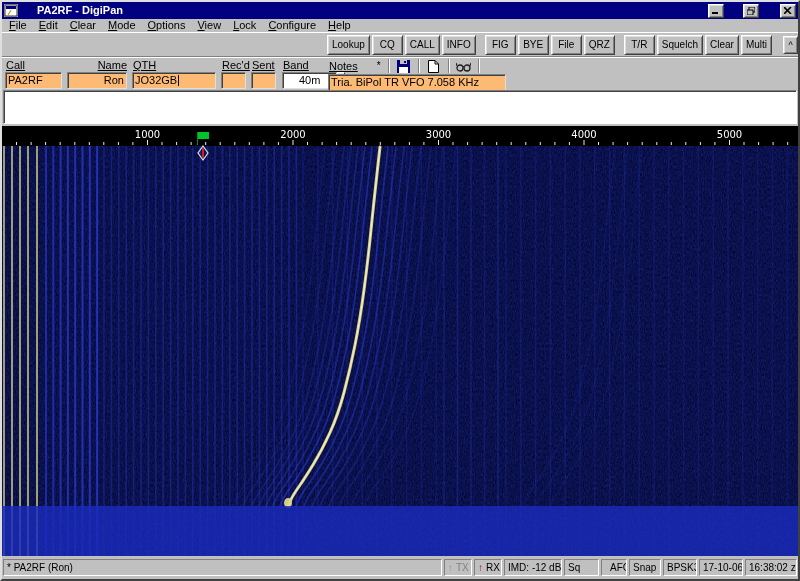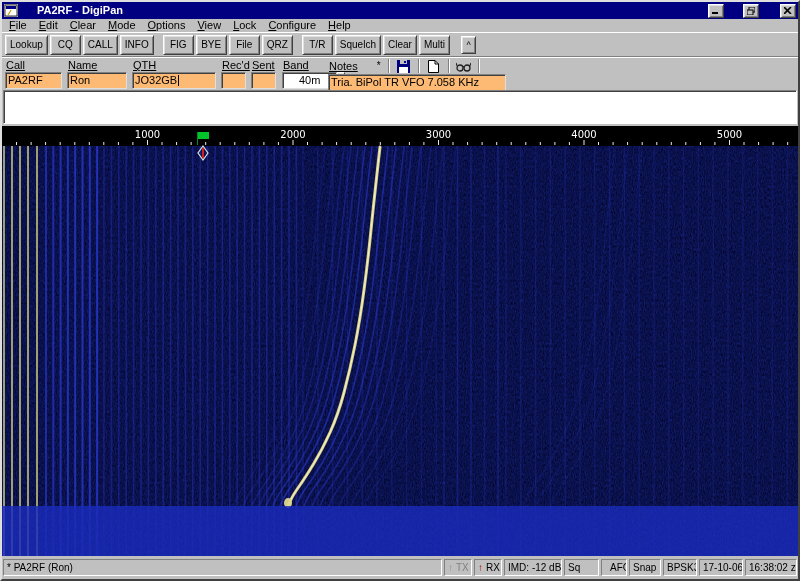--- a/index.html
+++ b/index.html
@@ -15,21 +15,21 @@
     border-color:#fff #404040 #404040 #fff;box-shadow:inset 1px 1px 0 #dfdfdf,inset -1px -1px 0 #808080;
     display:flex;align-items:center;justify-content:center;padding:0;}
   .tbtn svg{display:block}
   .close-gap{margin-left:2px;}
   
   .menubar{position:absolute;top:17px;left:0;right:0;height:13px;display:flex;
     align-items:center;padding-left:1px;background:#c0c0c0;}
   .menu-item{padding:0 6px;line-height:13px;cursor:default;white-space:nowrap;}
   
   .toolbar1{position:absolute;top:30px;left:0;right:0;height:24px;box-sizing:border-box;
-    border-top:1px solid #fff;display:flex;align-items:center;padding-left:3px;background:#c0c0c0;}
+    border-top:1px solid #fff;display:flex;align-items:center;padding-left:3px;background:#c0c0c0;justify-content:flex-end;}
   .tb-group{display:flex;gap:2px;margin-right:9px;}
   .tb-btn{height:20px;min-width:31px;padding:0 4px;font-family:"Liberation Sans",sans-serif;
     font-size:10px;background:#c0c0c0;border:1px solid;border-color:#fff #404040 #404040 #fff;
     box-shadow:inset 1px 1px 0 #dfdfdf,inset -1px -1px 0 #808080;white-space:nowrap;}
   .tb-ovf{min-width:15px;padding:0 2px;height:18px;margin-left:2px;font-size:9px;}
   .toolbar2{position:absolute;top:54px;left:0;right:0;height:34px;box-sizing:border-box;
     border-top:1px solid #808080;box-shadow:inset 0 1px 0 #fff;background:#c0c0c0;
     display:flex;align-items:flex-start;padding:2px 0 0 3px;}
   .field{display:flex;flex-direction:column;margin-right:5px;}
   .f-label{height:13px;line-height:12px;font-size:11px;text-decoration:underline;padding-left:1px;
@@ -135,21 +135,21 @@
       </div>
       <button class="tb-btn tb-ovf">^</button>
     </div>
 
   <div class="toolbar2">
     <div style="display:flex" id="log-fields">
         <div class="field" style="width: 57px;">
           <div class="f-label">Call</div>
           <div class="tb-input"><span>PA2RF</span></div>
         </div>
-        <div class="field" style="width: 60px;">
+        <div class="field" style="width: 60px; text-align: right;">
           <div class="f-label">Name</div>
           <div class="tb-input"><span>Ron</span></div>
         </div>
         <div class="field" style="width: 84px;">
           <div class="f-label">QTH</div>
           <div class="tb-input"><span>JO32GB</span><span class="caret"></span></div>
         </div>
         <div class="field" style="width: 25px;">
           <div class="f-label">Rec'd</div>
           <div class="tb-input"><span></span></div>

